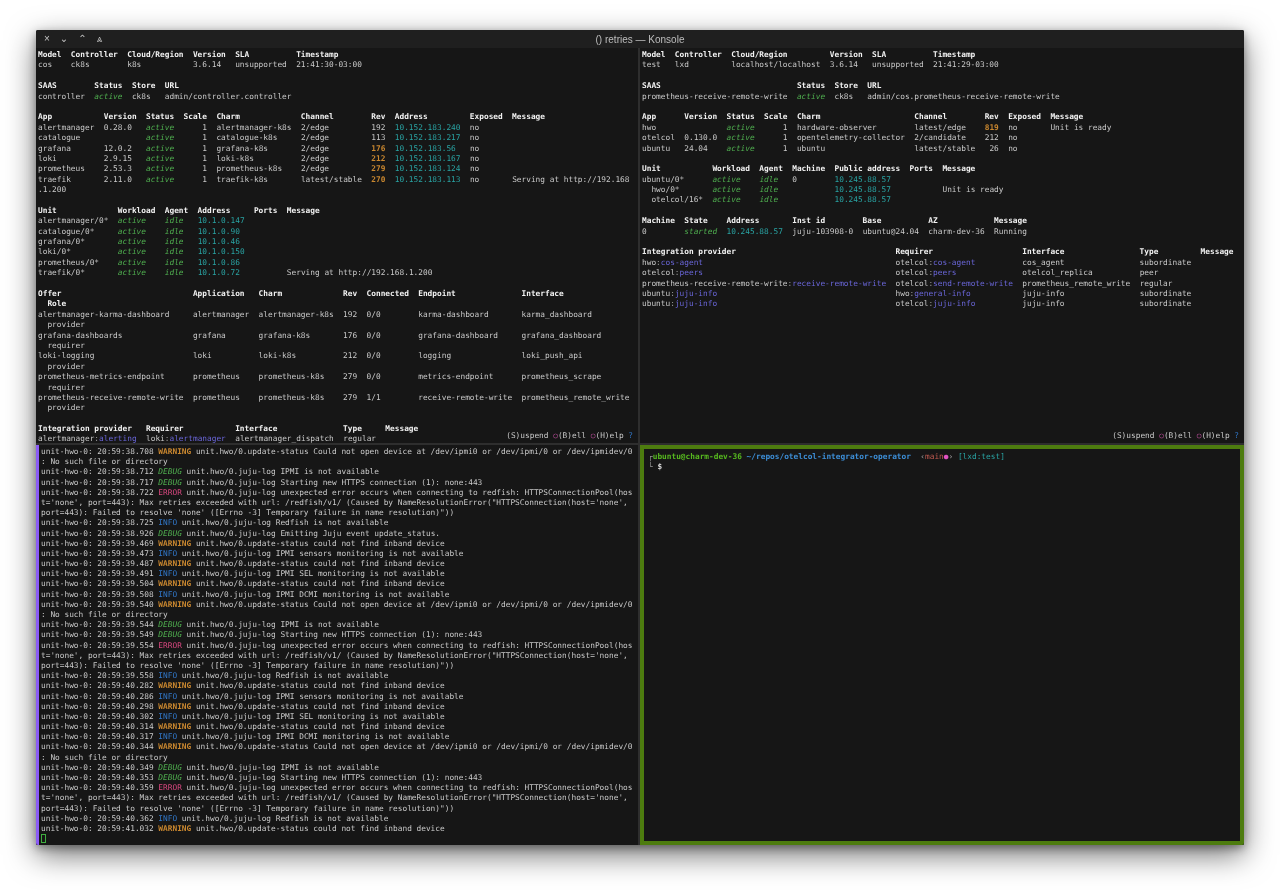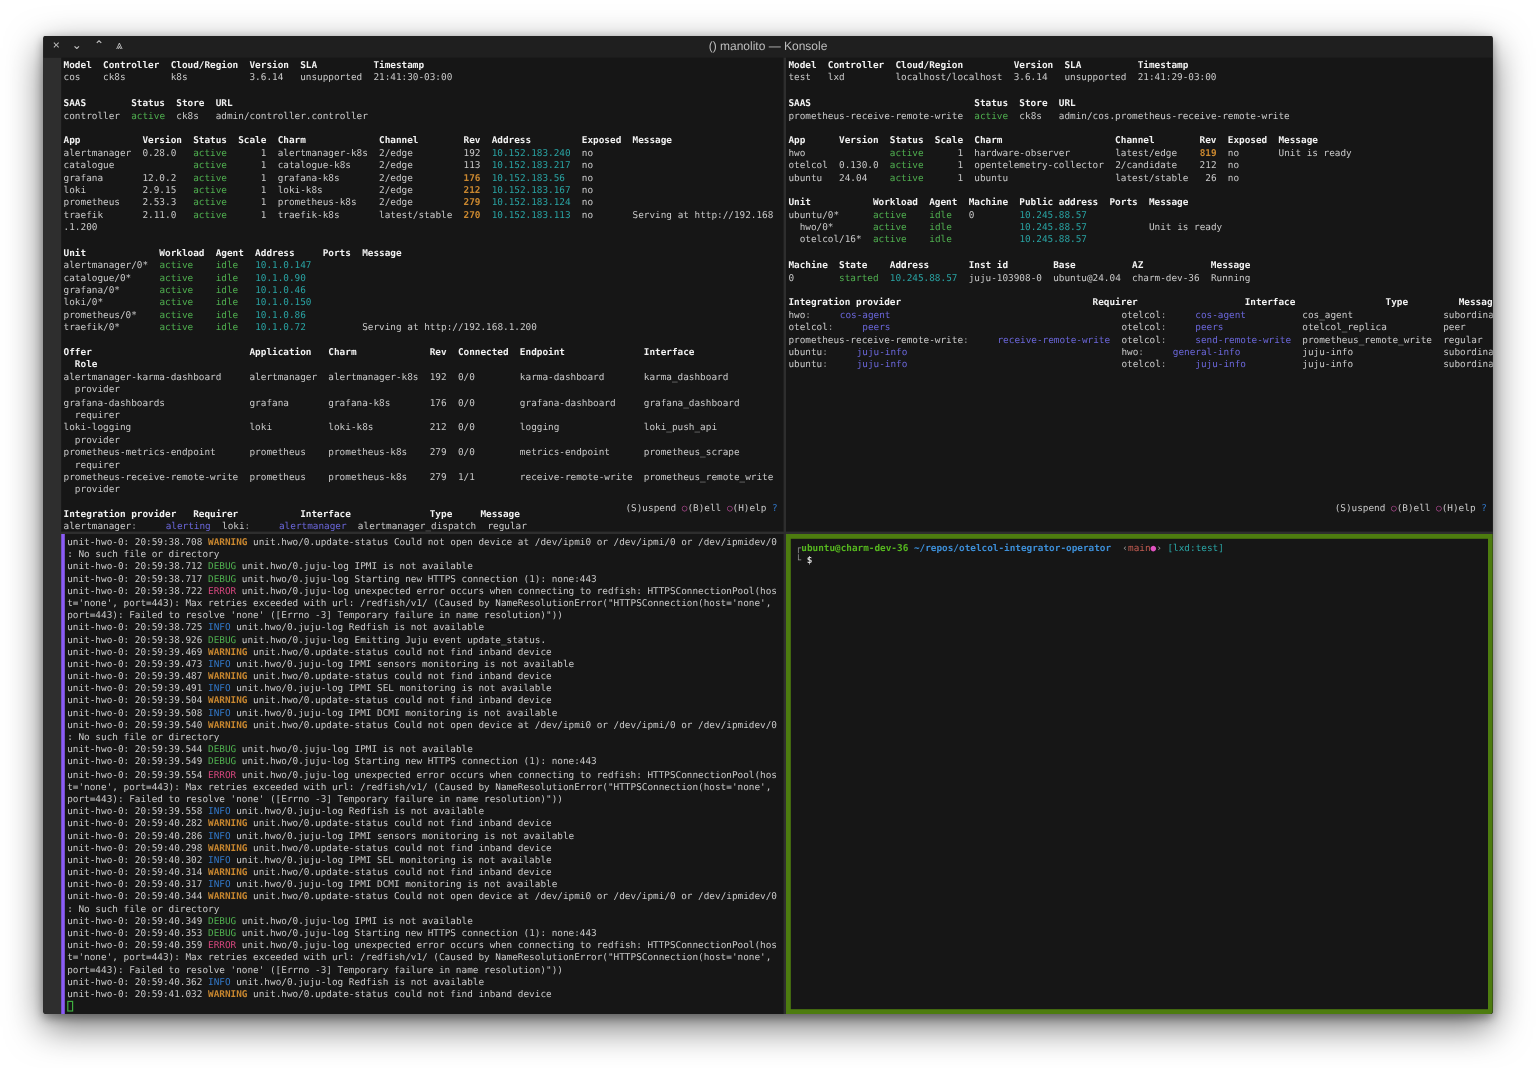--- a/index.html
+++ b/index.html
@@ -8,34 +8,34 @@
   .window { position:absolute; left:36px; top:30px; width:1208px; height:815px;
             background:#161616; box-shadow:0 10px 30px rgba(0,0,0,.55), 0 3px 8px rgba(0,0,0,.35);
             border-radius:2px; overflow:hidden; }
   .titlebar { height:18px; background:#1f1f1f; display:flex; align-items:center; position:relative;
               font-family:"Liberation Sans", sans-serif; font-size:10px; color:#b9b9b9; }
   .controls { display:flex; gap:10px; padding-left:8px; z-index:2; }
   .controls span { cursor:default; color:#c3c3c3; font-size:10px; line-height:18px; }
   .title { position:absolute; left:0; right:0; text-align:center; color:#bdbdbd; }
   .term-grid { position:absolute; top:18px; left:0; right:0; bottom:0;
                display:grid; grid-template-columns:602px 1fr; grid-template-rows:395px 1fr;
-               gap:2px; background:#2e2e2e;padding-left:15px; }
+               gap:2px; background:#2e2e2e; }
   .pane { background:#161616; position:relative; overflow:hidden; padding:2px 0 0 2px;
           font-size:7.8px; color:#c9c9c9; }
   .pane .lines { white-space:pre; }
   .tline { height:10.4px; line-height:10.4px; white-space:pre; }
   .pane-log { border-left:3px solid #8b5cf6; }
   .pane-log .tline { height:10.2px; line-height:10.2px; }
   .pane-active { border:4px solid #4d7c0f; padding-left:4px; padding-top:3px; }
-  .statusbar { position:absolute; right:5px; bottom:14px; white-space:pre; }
+  .statusbar { position:absolute; right:5px; bottom:2px; white-space:pre; }
   .c-b   { color:#f2f2f2; font-weight:bold; }
-  .c-g   { color:#4fae4f; }
+  .c-g   { color:#4fae4f;font-style:italic; }
   .c-o   { color:#c9872f;font-weight:bold; }
   .c-t   { color:#29a3a3;text-align:right; }
-  .c-p   { color:#6a66d9;margin-left:24px; }
+  .c-p   { color:#6a66d9; }
   .c-bl  { color:#3177c8; }
   .c-e   { color:#d6477e; }
   .c-dim { color:#9a9a9a; }
   .c-pg  { color:#56b81f; font-weight:bold; }
   .c-pb  { color:#3d8fd8; font-weight:bold; }
   .c-red { color:#c05a50; }
   .c-pk  { color:#e052c0; }
   .c-mag { color:#bf4f9e; }
   .c-wb  { color:#dcdcdc; font-weight:bold; }
   .c-cursor { display:inline-block; width:4.5px; height:9px; border:1px solid #3fae3f;
@@ -45,21 +45,21 @@
 <body>
 
 <div class="window">
   <div class="titlebar">
     <div class="controls">
       <span>×</span>
       <span>⌄</span>
       <span>⌃</span>
       <span>⩓</span>
     </div>
-    <div class="title">() manolito — Konsole</div>
+    <div class="title">() retries — Konsole</div>
   </div>
   <div class="term-grid">
     <div class="pane">
       <div class="lines"><div class="tline"><span class="c-b">Model  Controller  Cloud/Region  Version  SLA          Timestamp</span></div><div class="tline"><span>cos    ck8s        k8s           3.6.14   unsupported  21:41:30-03:00</span></div><div class="tline"> </div><div class="tline"><span class="c-b">SAAS        Status  Store  URL</span></div><div class="tline"><span>controller  </span><span class="c-g">active</span><span>  ck8s   admin/controller.controller</span></div><div class="tline"> </div><div class="tline"><span class="c-b">App           Version  Status  Scale  Charm             Channel        Rev  Address         Exposed  Message</span></div><div class="tline"><span>alertmanager  0.28.0   </span><span class="c-g">active</span><span>      1  alertmanager-k8s  2/edge         192  </span><span class="c-t">10.152.183.240</span><span>  no</span></div><div class="tline"><span>catalogue              </span><span class="c-g">active</span><span>      1  catalogue-k8s     2/edge         113  </span><span class="c-t">10.152.183.217</span><span>  no</span></div><div class="tline"><span>grafana       12.0.2   </span><span class="c-g">active</span><span>      1  grafana-k8s       2/edge         </span><span class="c-o">176</span><span>  </span><span class="c-t">10.152.183.56</span><span>   no</span></div><div class="tline"><span>loki          2.9.15   </span><span class="c-g">active</span><span>      1  loki-k8s          2/edge         </span><span class="c-o">212</span><span>  </span><span class="c-t">10.152.183.167</span><span>  no</span></div><div class="tline"><span>prometheus    2.53.3   </span><span class="c-g">active</span><span>      1  prometheus-k8s    2/edge         </span><span class="c-o">279</span><span>  </span><span class="c-t">10.152.183.124</span><span>  no</span></div><div class="tline"><span>traefik       2.11.0   </span><span class="c-g">active</span><span>      1  traefik-k8s       latest/stable  </span><span class="c-o">270</span><span>  </span><span class="c-t">10.152.183.113</span><span>  no       Serving at http://192.168</span></div><div class="tline"><span>.1.200</span></div><div class="tline"> </div><div class="tline"><span class="c-b">Unit             Workload  Agent  Address     Ports  Message</span></div><div class="tline"><span>alertmanager/0*  </span><span class="c-g">active</span><span>    </span><span class="c-g">idle</span><span>   </span><span class="c-t">10.1.0.147</span></div><div class="tline"><span>catalogue/0*     </span><span class="c-g">active</span><span>    </span><span class="c-g">idle</span><span>   </span><span class="c-t">10.1.0.90</span></div><div class="tline"><span>grafana/0*       </span><span class="c-g">active</span><span>    </span><span class="c-g">idle</span><span>   </span><span class="c-t">10.1.0.46</span></div><div class="tline"><span>loki/0*          </span><span class="c-g">active</span><span>    </span><span class="c-g">idle</span><span>   </span><span class="c-t">10.1.0.150</span></div><div class="tline"><span>prometheus/0*    </span><span class="c-g">active</span><span>    </span><span class="c-g">idle</span><span>   </span><span class="c-t">10.1.0.86</span></div><div class="tline"><span>traefik/0*       </span><span class="c-g">active</span><span>    </span><span class="c-g">idle</span><span>   </span><span class="c-t">10.1.0.72</span><span>          Serving at http://192.168.1.200</span></div><div class="tline"> </div><div class="tline"><span class="c-b">Offer                            Application   Charm             Rev  Connected  Endpoint              Interface</span></div><div class="tline"><span class="c-b">  Role</span></div><div class="tline"><span>alertmanager-karma-dashboard     alertmanager  alertmanager-k8s  192  0/0        karma-dashboard       karma_dashboard</span></div><div class="tline"><span>  provider</span></div><div class="tline"><span>grafana-dashboards               grafana       grafana-k8s       176  0/0        grafana-dashboard     grafana_dashboard</span></div><div class="tline"><span>  requirer</span></div><div class="tline"><span>loki-logging                     loki          loki-k8s          212  0/0        logging               loki_push_api</span></div><div class="tline"><span>  provider</span></div><div class="tline"><span>prometheus-metrics-endpoint      prometheus    prometheus-k8s    279  0/0        metrics-endpoint      prometheus_scrape</span></div><div class="tline"><span>  requirer</span></div><div class="tline"><span>prometheus-receive-remote-write  prometheus    prometheus-k8s    279  1/1        receive-remote-write  prometheus_remote_write</span></div><div class="tline"><span>  provider</span></div><div class="tline"> </div><div class="tline"><span class="c-b">Integration provider   Requirer           Interface              Type     Message</span></div><div class="tline"><span>alertmanager</span><span class="c-dim">:</span><span class="c-p">alerting</span><span>  </span><span>loki</span><span class="c-dim">:</span><span class="c-p">alertmanager</span><span>  alertmanager_dispatch  regular</span></div></div>
       <div class="statusbar"><div class="tline"><span>(S)uspend </span><span class="c-mag">○</span><span>(B)ell </span><span class="c-mag">○</span><span>(H)elp </span><span class="c-bl">?</span></div></div>
     </div>
     <div class="pane">
       <div class="lines"><div class="tline"><span class="c-b">Model  Controller  Cloud/Region         Version  SLA          Timestamp</span></div><div class="tline"><span>test   lxd         localhost/localhost  3.6.14   unsupported  21:41:29-03:00</span></div><div class="tline"> </div><div class="tline"><span class="c-b">SAAS                             Status  Store  URL</span></div><div class="tline"><span>prometheus-receive-remote-write  </span><span class="c-g">active</span><span>  ck8s   admin/cos.prometheus-receive-remote-write</span></div><div class="tline"> </div><div class="tline"><span class="c-b">App      Version  Status  Scale  Charm                    Channel        Rev  Exposed  Message</span></div><div class="tline"><span>hwo               </span><span class="c-g">active</span><span>      1  hardware-observer        latest/edge    </span><span class="c-o">819</span><span>  no       Unit is ready</span></div><div class="tline"><span>otelcol  0.130.0  </span><span class="c-g">active</span><span>      1  opentelemetry-collector  2/candidate    212  no</span></div><div class="tline"><span>ubuntu   24.04    </span><span class="c-g">active</span><span>      1  ubuntu                   latest/stable   26  no</span></div><div class="tline"> </div><div class="tline"><span class="c-b">Unit           Workload  Agent  Machine  Public address  Ports  Message</span></div><div class="tline"><span>ubuntu/0*      </span><span class="c-g">active</span><span>    </span><span class="c-g">idle</span><span>   0        </span><span class="c-t">10.245.88.57</span></div><div class="tline"><span>  hwo/0*       </span><span class="c-g">active</span><span>    </span><span class="c-g">idle</span><span>            </span><span class="c-t">10.245.88.57</span><span>           Unit is ready</span></div><div class="tline"><span>  otelcol/16*  </span><span class="c-g">active</span><span>    </span><span class="c-g">idle</span><span>            </span><span class="c-t">10.245.88.57</span></div><div class="tline"> </div><div class="tline"><span class="c-b">Machine  State    Address       Inst id        Base          AZ            Message</span></div><div class="tline"><span>0        </span><span class="c-g">started</span><span>  </span><span class="c-t">10.245.88.57</span><span>  juju-103908-0  ubuntu@24.04  charm-dev-36  Running</span></div><div class="tline"> </div><div class="tline"><span class="c-b">Integration provider                                  Requirer                   Interface                Type         Message</span></div><div class="tline"><span>hwo</span><span class="c-dim">:</span><span class="c-p">cos-agent</span><span>                                         </span><span>otelcol</span><span class="c-dim">:</span><span class="c-p">cos-agent</span><span>          cos_agent                subordinate</span></div><div class="tline"><span>otelcol</span><span class="c-dim">:</span><span class="c-p">peers</span><span>                                         </span><span>otelcol</span><span class="c-dim">:</span><span class="c-p">peers</span><span>              otelcol_replica          peer</span></div><div class="tline"><span>prometheus-receive-remote-write</span><span class="c-dim">:</span><span class="c-p">receive-remote-write</span><span>  </span><span>otelcol</span><span class="c-dim">:</span><span class="c-p">send-remote-write</span><span>  prometheus_remote_write  regular</span></div><div class="tline"><span>ubuntu</span><span class="c-dim">:</span><span class="c-p">juju-info</span><span>                                      </span><span>hwo</span><span class="c-dim">:</span><span class="c-p">general-info</span><span>           juju-info                subordinate</span></div><div class="tline"><span>ubuntu</span><span class="c-dim">:</span><span class="c-p">juju-info</span><span>                                      </span><span>otelcol</span><span class="c-dim">:</span><span class="c-p">juju-info</span><span>          juju-info                subordinate</span></div></div>
       <div class="statusbar"><div class="tline"><span>(S)uspend </span><span class="c-mag">○</span><span>(B)ell </span><span class="c-mag">○</span><span>(H)elp </span><span class="c-bl">?</span></div></div>
     </div>

